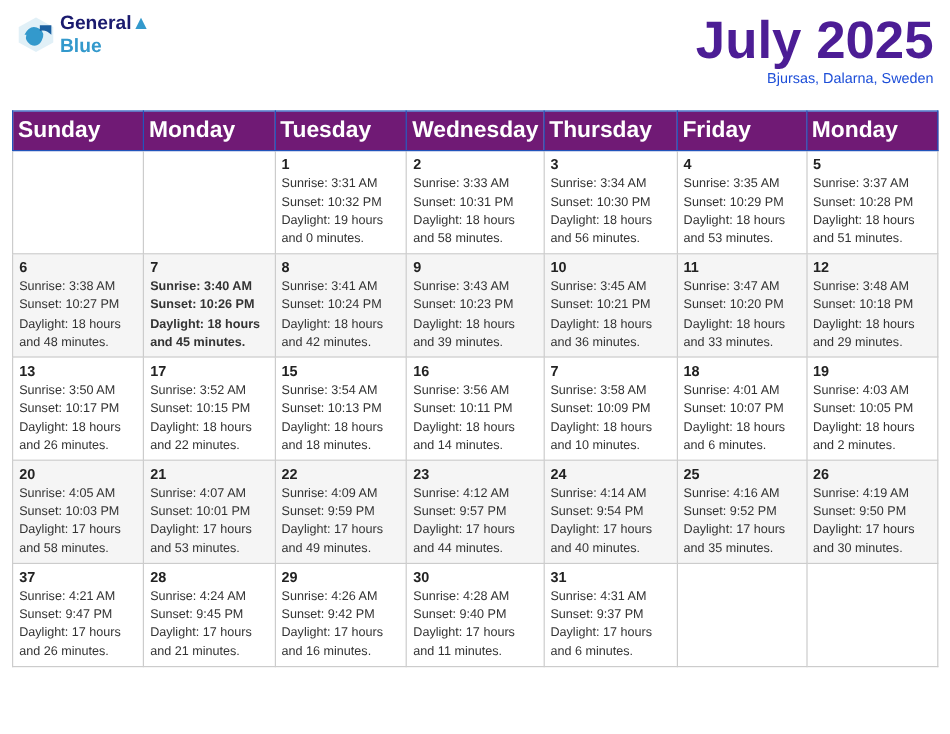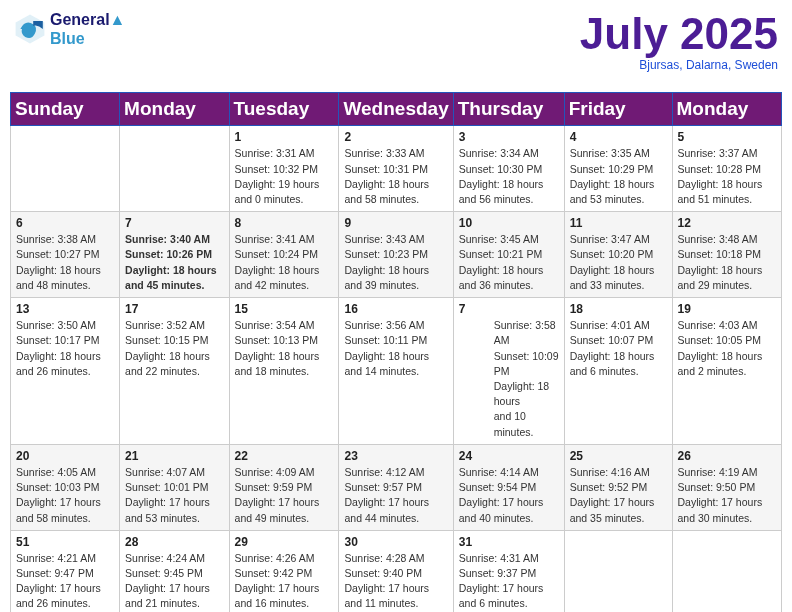--- a/index.html
+++ b/index.html
@@ -239,21 +239,21 @@
         </td>
         <td>
           <span class="day-num">16</span>
           <div class="cell-content" style="white-space: pre-line;">Sunrise: 3:56 AM
 Sunset: 10:11 PM
 Daylight: 18 hours
 and 14 minutes.</div>
         </td>
         <td>
           <span class="day-num">7</span>
-          <div class="cell-content" style="white-space: pre-line; margin-left: 35px;">Sunrise: 3:58 AM
+          <div class="cell-content" style="white-space: pre-line;">Sunrise: 3:58 AM
 Sunset: 10:09 PM
 Daylight: 18 hours
 and 10 minutes.</div>
         </td>
         <td>
           <span class="day-num">18</span>
           <div class="cell-content" style="white-space: pre-line;">Sunrise: 4:01 AM
 Sunset: 10:07 PM
 Daylight: 18 hours
 and 6 minutes.</div>
@@ -312,21 +312,21 @@
         <td>
           <span class="day-num">26</span>
           <div class="cell-content" style="white-space: pre-line;">Sunrise: 4:19 AM
 Sunset: 9:50 PM
 Daylight: 17 hours
 and 30 minutes.</div>
         </td>
       </tr>
       <tr>
         <td>
-          <span class="day-num">51</span>
+          <span class="day-num">37</span>
           <div class="cell-content" style="white-space: pre-line;">Sunrise: 4:21 AM
 Sunset: 9:47 PM
 Daylight: 17 hours
 and 26 minutes.</div>
         </td>
         <td>
           <span class="day-num">28</span>
           <div class="cell-content" style="white-space: pre-line;">Sunrise: 4:24 AM
 Sunset: 9:45 PM
 Daylight: 17 hours

